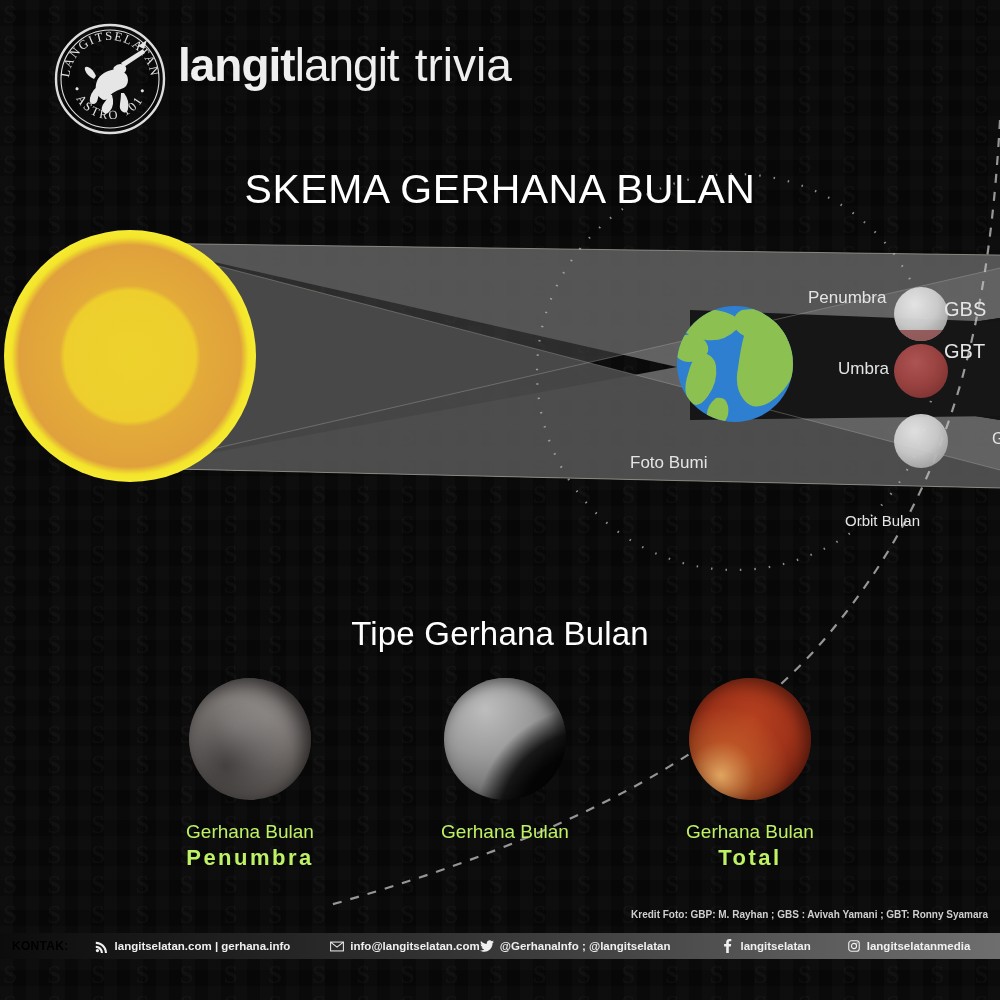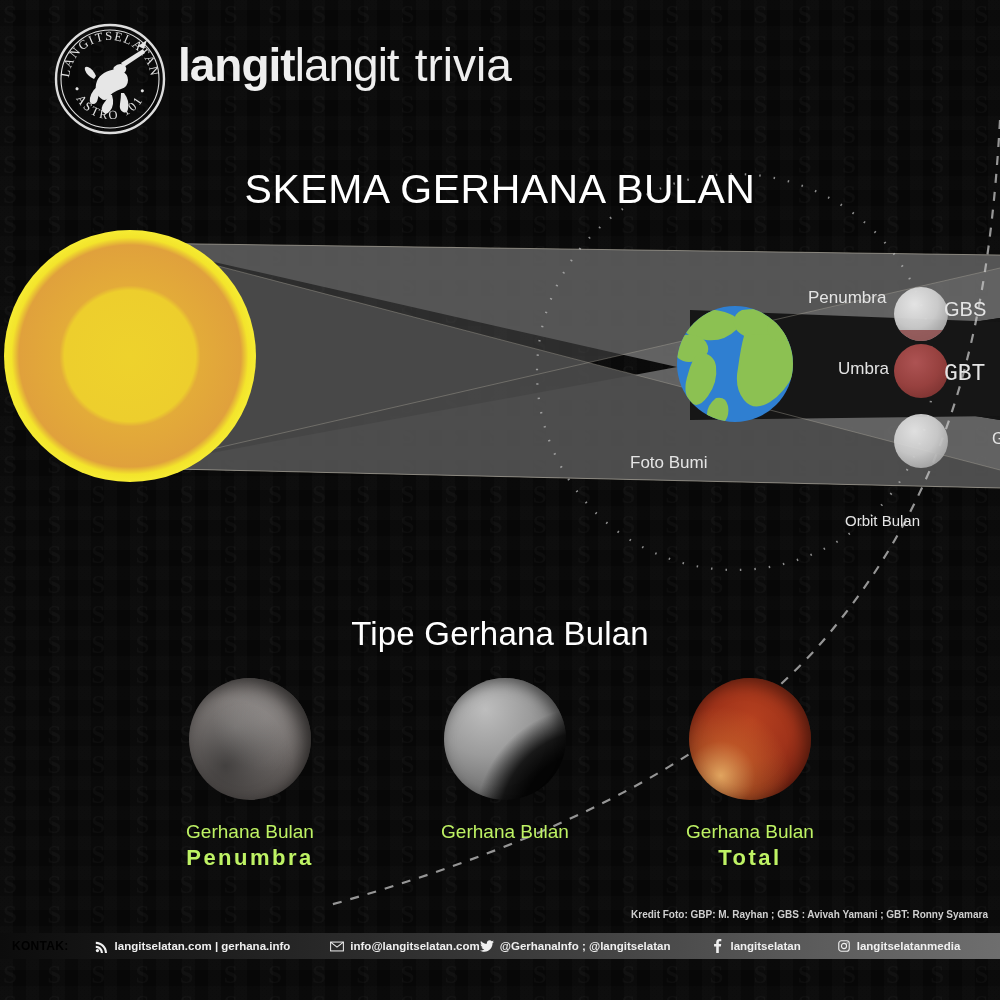--- a/index.html
+++ b/index.html
@@ -55,21 +55,21 @@
     font-family:"Liberation Sans", sans-serif;
   }
   #title-main{top:166px;font-size:41px;letter-spacing:0.5px;}
   #title-types{top:615px;font-size:33px;letter-spacing:0.2px;}
 
   
   .dlabel{position:absolute;color:#e4e4e4;white-space:nowrap;font-size:17px;}
   #lbl-penumbra{left:808px;top:288px;}
   #lbl-umbra{left:838px;top:359px;}
   #lbl-gbs{left:944px;top:298px;font-size:20px;}
-  #lbl-gbt{left:944px;top:361px;font-size:23px;font-family:Liberation Mono, monospace;}
+  #lbl-gbt{left:944px;top:340px;font-size:20px;}
   #lbl-gbp{left:944px;top:430px;font-size:16px;margin-left:48px;}
   #lbl-orbit-bumi{left:630px;top:453px;font-size:17px;}
   #lbl-orbit-bulan{left:845px;top:512px;font-size:15px;}
 
   
   .moon-card{position:absolute;width:250px;text-align:center;}
   #card-0{left:125px;top:678px;}
   #card-1{left:380px;top:678px;}
   #card-2{left:625px;top:678px;}
   .moon-photo{width:122px;height:122px;border-radius:50%;margin:0 auto;}
@@ -109,21 +109,21 @@
     position:absolute;left:0;top:933px;width:1000px;height:26px;
     background:linear-gradient(90deg,#0c0c0c 0%,#1b1b1b 18%,#2f2f2f 40%,#454545 62%,#5c5c5c 82%,#6e6e6e 100%);
     display:flex;align-items:center;
   }
   #footer .fi{display:flex;align-items:center;color:#f0f0f0;white-space:nowrap;font-size:11px;}
   #kontak{font-weight:bold;font-size:12px;letter-spacing:0.3px;margin-left:12px;margin-right:26px;}
   .fi .ficon{display:inline-flex;align-items:center;justify-content:center;margin-right:6px;width:14px;height:14px;}
   .fi .ftxt{font-weight:bold;font-size:11.5px;}
   #fi-web{margin-right:40px;}
   #fi-mail{}
-  #fi-tw{margin-right:40px;}
+  #fi-tw{margin-right:50px;}
   #fi-fb{margin-right:36px;}
   #fi-ig{margin-right:28px;}
 </style>
 </head>
 <body>
 
 <div id="page">
 
   <div id="bg-pattern"></div>
   <div id="bg-letters" style="white-space: pre;">S S S S S S S S S S S S S S S S S S S S S S S S S S S S 

